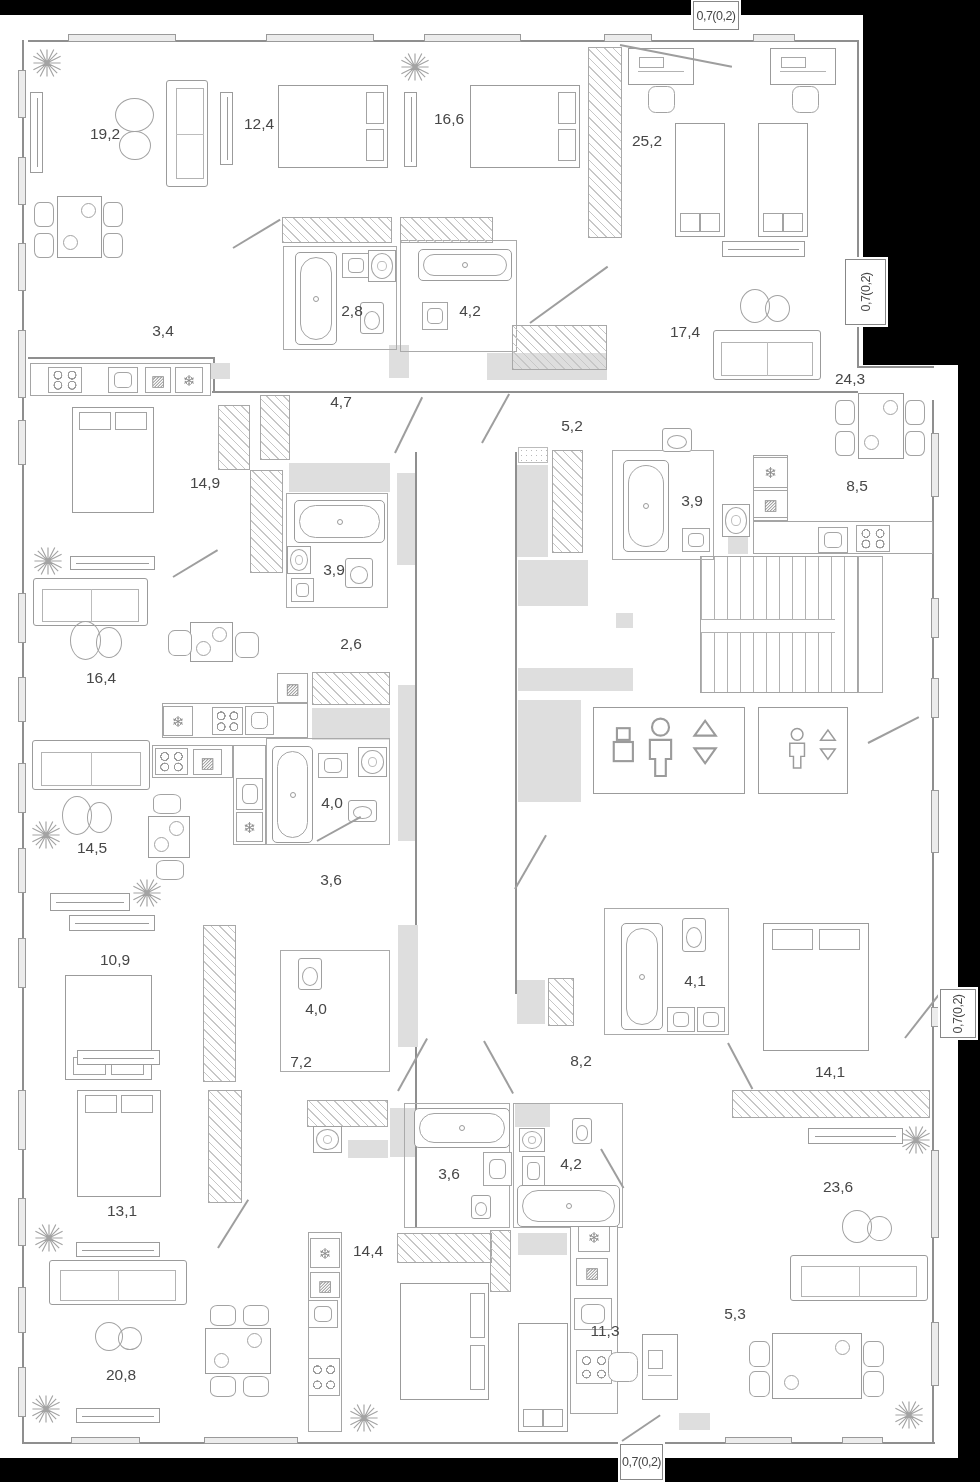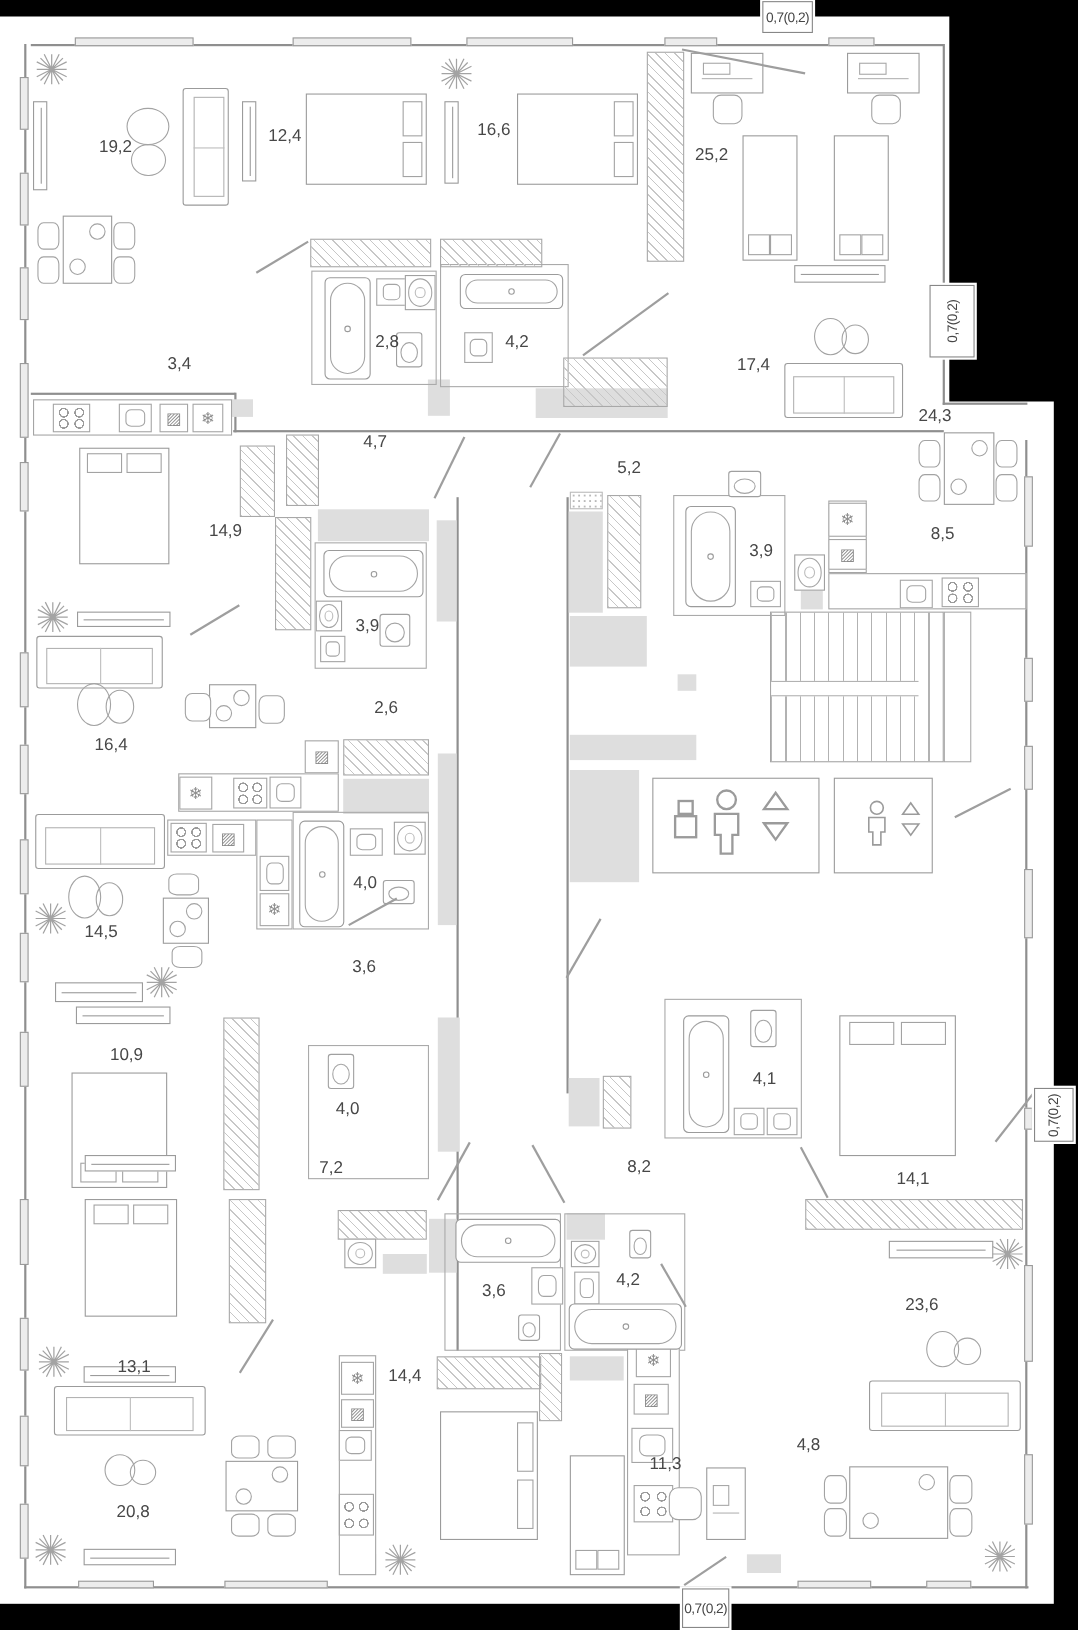--- a/index.html
+++ b/index.html
@@ -420,29 +420,29 @@
     <div class="it label" style="left: 334px; top: 570px;">3,9</div>
     <div class="it label" style="left: 351px; top: 644px;">2,6</div>
     <div class="it label" style="left: 101px; top: 678px;">16,4</div>
     <div class="it label" style="left: 332px; top: 803px;">4,0</div>
     <div class="it label" style="left: 92px; top: 848px;">14,5</div>
     <div class="it label" style="left: 331px; top: 880px;">3,6</div>
     <div class="it label" style="left: 115px; top: 960px;">10,9</div>
     <div class="it label" style="left: 316px; top: 1009px;">4,0</div>
     <div class="it label" style="left: 301px; top: 1062px;">7,2</div>
     <div class="it label" style="left: 695px; top: 981px;">4,1</div>
-    <div class="it label" style="left: 122px; top: 1211px; margin-top: 32px;">13,1</div>
+    <div class="it label" style="left: 122px; top: 1211px;">13,1</div>
     <div class="it label" style="left: 449px; top: 1174px;">3,6</div>
     <div class="it label" style="left: 581px; top: 1061px;">8,2</div>
     <div class="it label" style="left: 571px; top: 1164px;">4,2</div>
     <div class="it label" style="left: 830px; top: 1072px;">14,1</div>
     <div class="it label" style="left: 838px; top: 1187px;">23,6</div>
     <div class="it label" style="left: 368px; top: 1251px;">14,4</div>
     <div class="it label" style="left: 605px; top: 1331px;">11,3</div>
-    <div class="it label" style="left: 735px; top: 1314px;">4,8</div>
+    <div class="it label" style="left: 735px; top: 1314px;">5,3</div>
     <div class="it label" style="left: 121px; top: 1375px;">20,8</div>
     <div class="it balcony" style="left: 693px; top: 1px; width: 46px; height: 29px;">
       <span>0,7(0,2)</span>
     </div>
     <div class="it balcony vert" style="left: 845px; top: 259px; width: 41px; height: 66px;">
       <span>0,7(0,2)</span>
     </div>
     <div class="it balcony vert" style="left: 940px; top: 989px; width: 36px; height: 49px;">
       <span>0,7(0,2)</span>
     </div>

